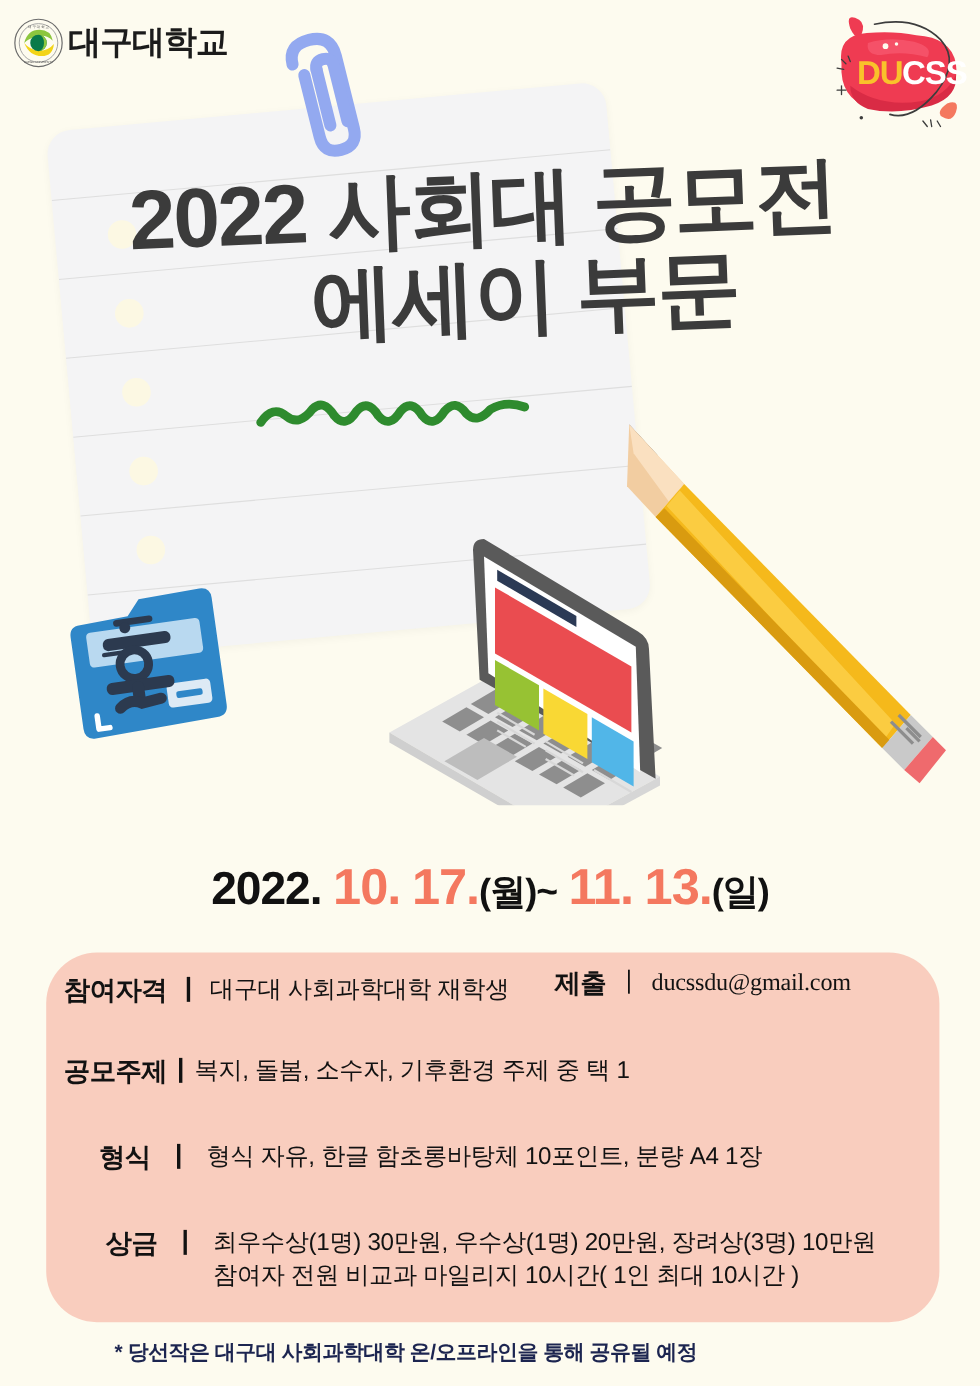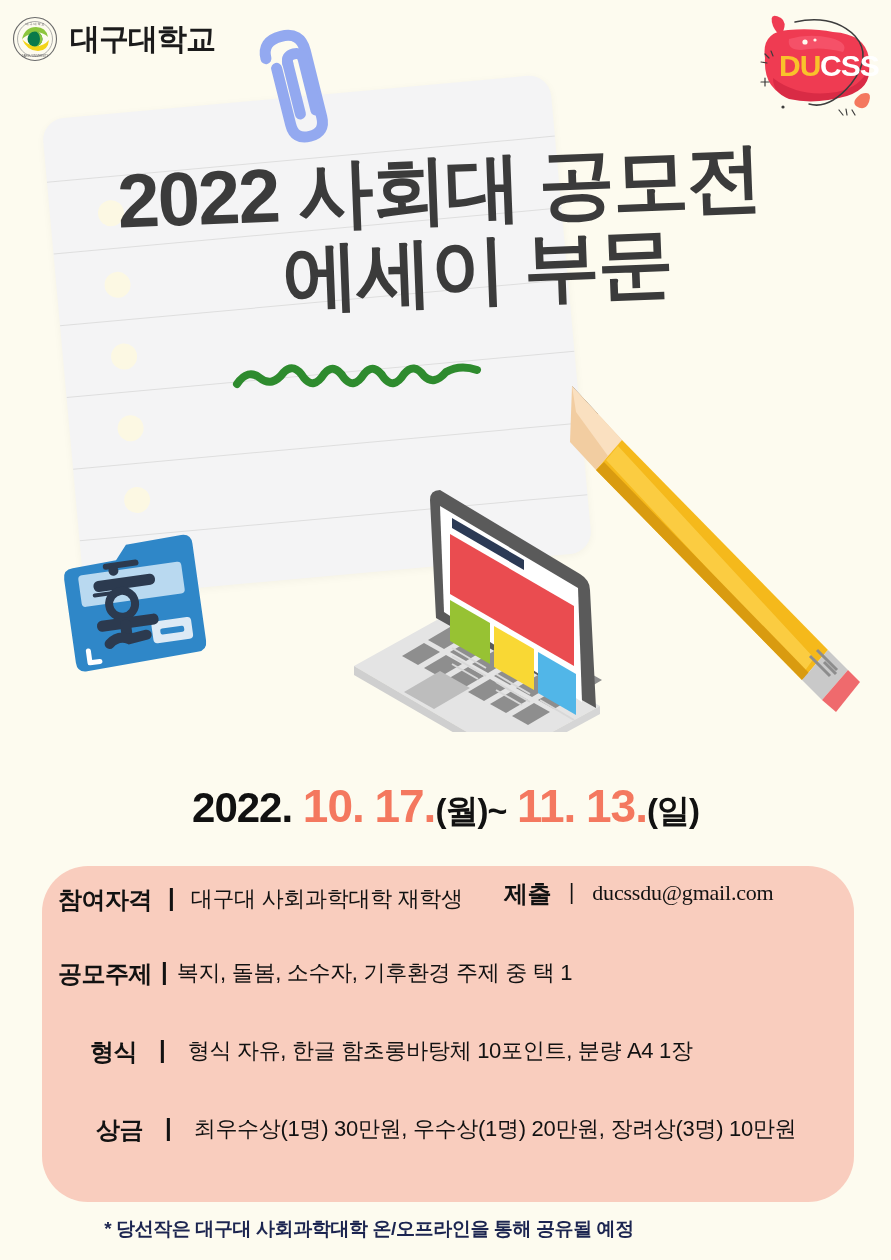--- a/index.html
+++ b/index.html
@@ -22,21 +22,21 @@
     background: #fdfbef;
   }
 
   
   .uni-logo {
     position: absolute;
     left: 12px;
     top: 16px;
     display: flex;
     align-items: center;
-    gap: 12px;
+    gap: 4px;
   }
   .uni-emblem {
     width: 46px;
     height: 46px;
     flex: 0 0 auto;
   }
   .uni-name {
     font-size: 30px;
     font-weight: 800;
     color: #1b1b1b;
@@ -477,20 +477,21 @@
         <span class="lbl">형식</span>
         <span class="bar" style="padding:0 22px">|</span>
         <span class="val">형식 자유, 한글 함초롱바탕체 10포인트, 분량 A4 1장</span>
       </div>
 
       <div class="row-prize">
         <span class="lbl">상금</span>
         <span class="bar" style="padding:0 22px">|</span>
         <span>
           <span class="val" style="display:block">최우수상(1명) 30만원, 우수상(1명) 20만원, 장려상(3명) 10만원</span>
+          <span class="val" style="display:block">참여자 전원 비교과 마일리지 10시간( 1인 최대 10시간 )</span>
         </span>
       </div>
 
     </div>
   </div>
 
   <div class="footer-note">* 당선작은  대구대 사회과학대학 온/오프라인을 통해 공유될 예정</div>
 
 </div>
 

